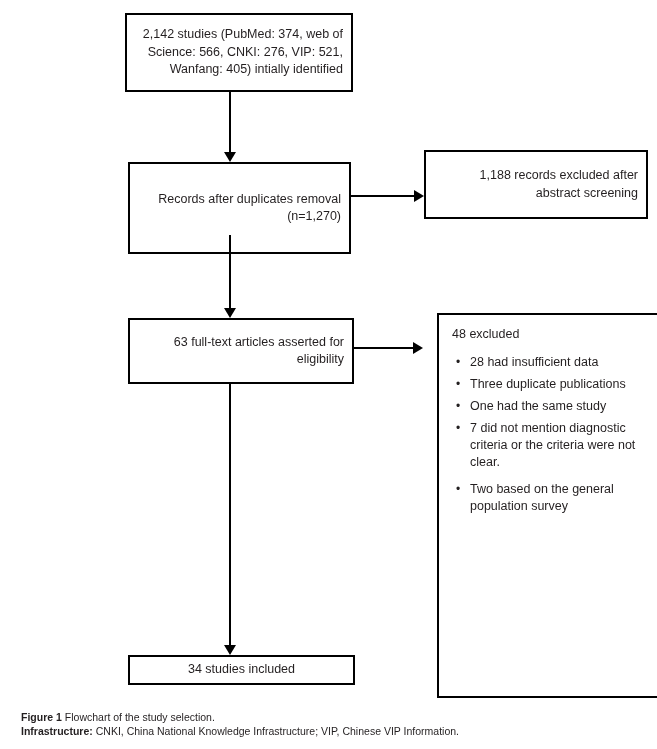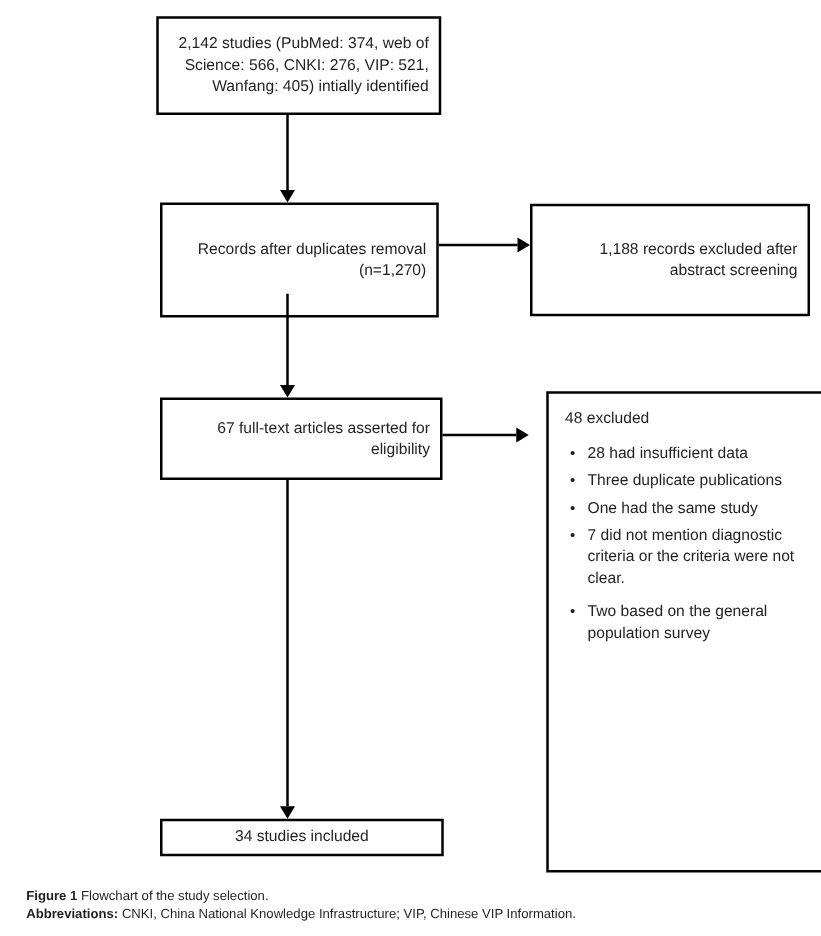--- a/index.html
+++ b/index.html
@@ -23,21 +23,21 @@
     line-height: 1.4;
     display: flex;
     align-items: center;
     justify-content: center;
     text-align: right;
     padding: 4px 8px;
   }
 
   .box-identified   { left: 125px; top: 13px;  width: 228px; height: 79px; }
   .box-duplicates   { left: 128px; top: 162px; width: 223px; height: 92px; }
-  .box-abstract-exc { left: 424px; top: 163px; width: 224px; height: 90px; }
+  .box-abstract-exc { left: 424px; top: 150px; width: 224px; height: 69px; }
   .box-fulltext     { left: 128px; top: 318px; width: 226px; height: 66px; }
   .box-included     { left: 128px; top: 655px; width: 227px; height: 30px; }
 
   .box-exclusions {
     left: 437px; top: 313px; width: 225px; height: 385px;
     align-items: flex-start;
     justify-content: flex-start;
     text-align: left;
     display: block;
     padding: 11px 10px 10px 13px;
@@ -86,21 +86,21 @@
 
   <div class="box box-duplicates">
     <span>Records after duplicates removal (n=1,270)</span>
   </div>
 
   <div class="box box-abstract-exc">
     <span>1,188 records excluded after abstract screening</span>
   </div>
 
   <div class="box box-fulltext">
-    <span>67 full-text articles asserted for eligibility</span>
+    <span>63 full-text articles asserted for eligibility</span>
   </div>
 
   <div class="box box-exclusions">
     <div class="excl-header">48 excluded</div>
     <ul class="excl-list">
       <li class="excl-item">
         <span class="bullet">•</span>
         <span class="excl-text">28 had insufficient data</span>
       </li>
       <li class="excl-item">
@@ -139,17 +139,17 @@
   <div class="tri-right" style="left:413px; top:342px;"></div>
 
   <div class="vline" style="left:229px; top:384px; height:261px;"></div>
   <div class="tri-down" style="left:224px; top:645px;"></div>
 
   <div class="caption">
     <div>
       <span class="lbl">Figure 1</span><span>Flowchart of the study selection.</span>
     </div>
     <div>
-      <span class="lbl">Abbreviations:</span><span>CNKI, China National Knowledge Infrastructure; VIP, Chinese VIP Information.</span>
+      <span class="lbl">Infrastructure:</span><span>CNKI, China National Knowledge Infrastructure; VIP, Chinese VIP Information.</span>
     </div>
   </div>
 
 </div>
 
 </body></html>

